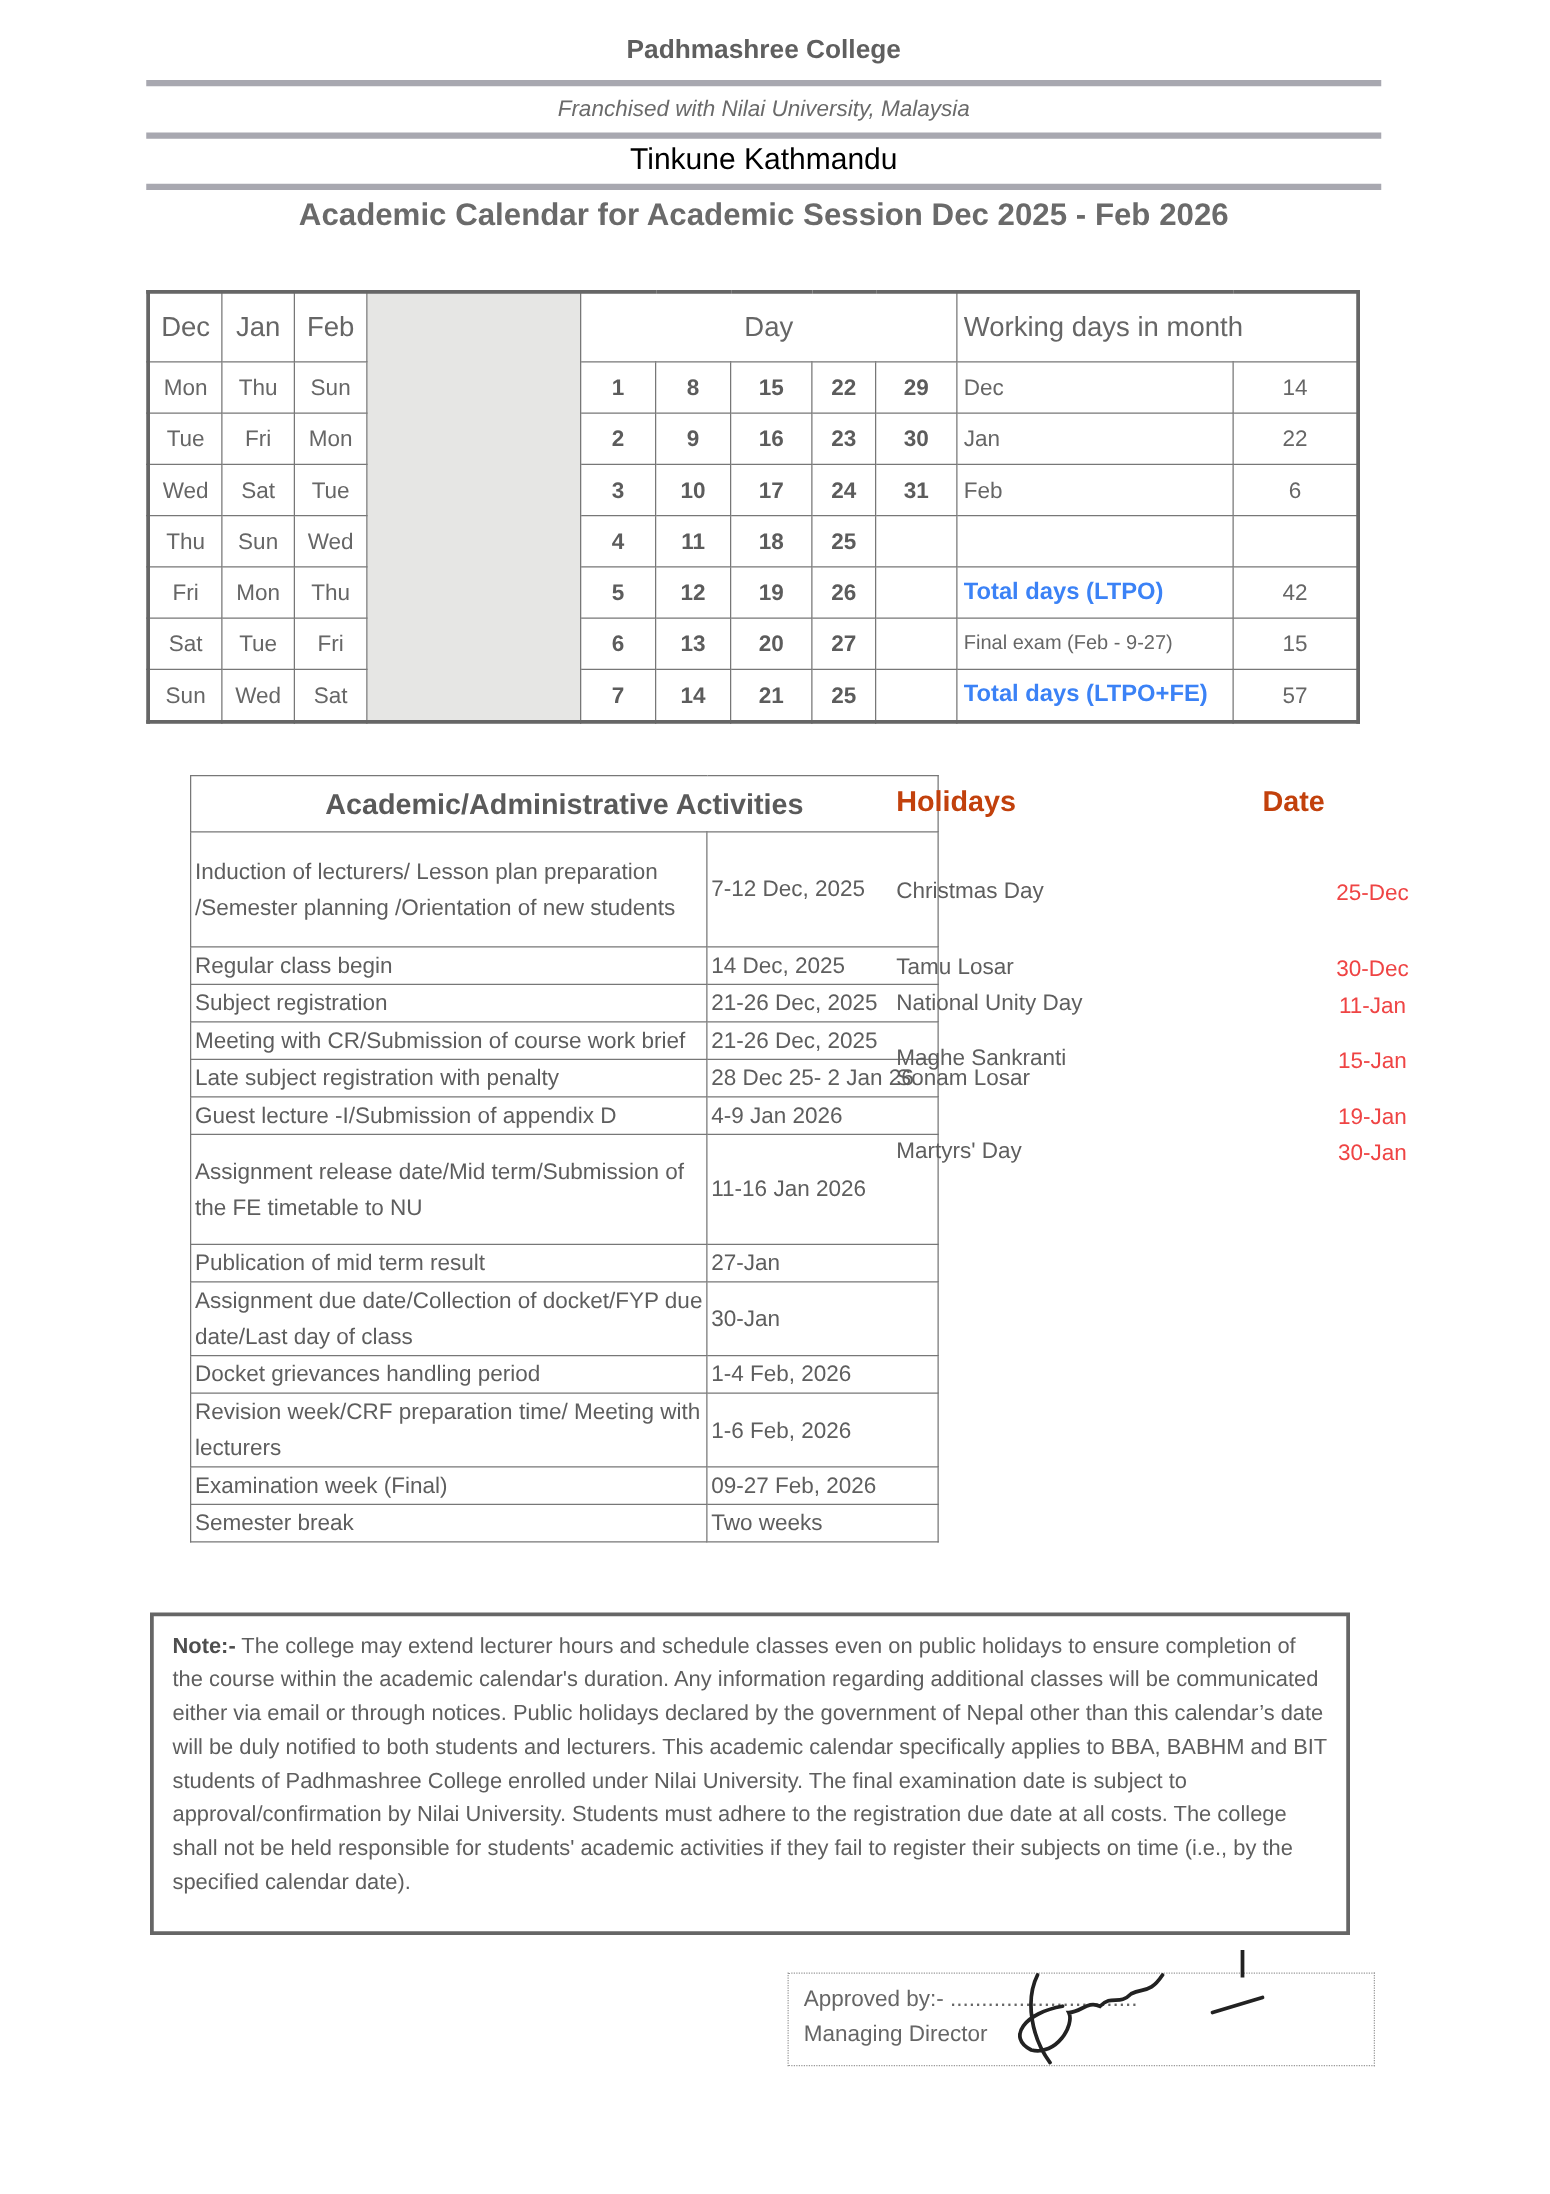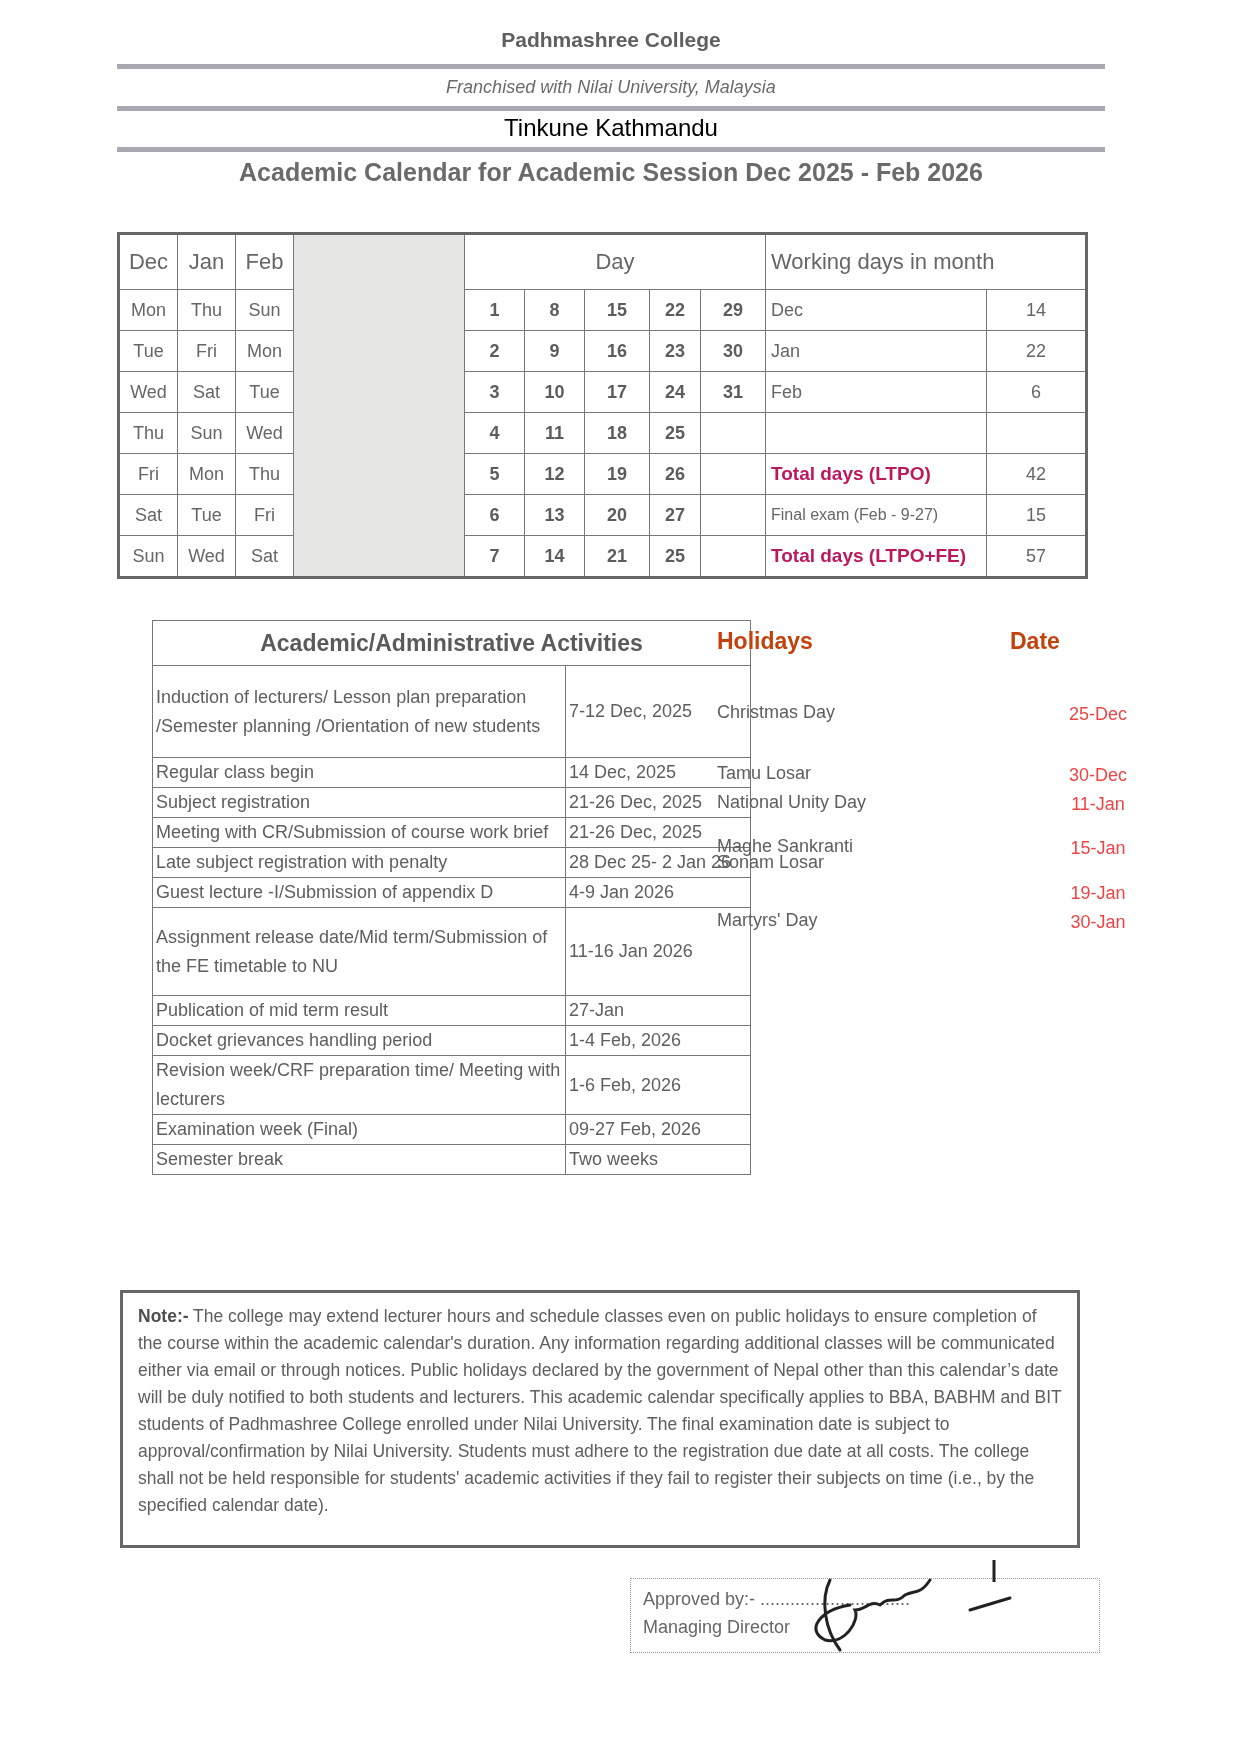--- a/index.html
+++ b/index.html
@@ -20,21 +20,21 @@
 
     
     .cal { position: absolute; left: 117px; top: 232px; border-collapse: collapse;
       border: 3px solid #666; font-size: 18px; color: #666; }
     .cal td { border: 1.5px solid #777; text-align: center; height: 40px; padding: 0; }
     .cal .hdr td { height: 54px; font-size: 22px; }
     .cal .wk { width: 57px; }
     .cal .num { font-weight: bold; color: #5c5c5c; }
     .cal .shade { background: #e6e6e4; border-top: none; border-bottom: none; width: 170px; }
     .cal .lbl { text-align: left; padding-left: 5px; }
-    .cal .bold { font-weight: bold; color: #be185d; font-size: 19px; margin-left: 40px; }
+    .cal .bold { font-weight: bold; color: #3b82f6; font-size: 19px; margin-left: 40px; }
     .cal .small { font-size: 16px; }
 
     
     .act { position: absolute; left: 117px; top: 620px; border-collapse: collapse;
       border: 1.5px solid #666; font-size: 18px; color: #5e5e5e; margin-left: 35px; }
     .act td { border: 1.5px solid #777; padding: 0 3px; vertical-align: middle; line-height: 29px; }
     .act .title td { text-align: center; font-size: 23px; font-weight: bold; height: 44px; color: #5a5a5a; }
     .act .c1 { width: 406px; }
     .act .c2 { width: 178px; }
 
@@ -193,20 +193,24 @@
       <td>Guest lecture -I/Submission of appendix D</td>
       <td>4-9 Jan 2026</td>
     </tr>
     <tr style="height:88px">
       <td>Assignment release date/Mid term/Submission of  the FE timetable to NU</td>
       <td>11-16 Jan 2026</td>
     </tr>
     <tr>
       <td>Publication of mid term result</td>
       <td>27-Jan</td>
+    </tr>
+    <tr>
+      <td>Assignment due date/Collection of docket/FYP due date/Last day of class</td>
+      <td>30-Jan</td>
     </tr>
     <tr>
       <td>Docket grievances handling period</td>
       <td>1-4 Feb, 2026</td>
     </tr>
     <tr>
       <td>Revision week/CRF preparation time/ Meeting with lecturers</td>
       <td>1-6 Feb, 2026</td>
     </tr>
     <tr>

